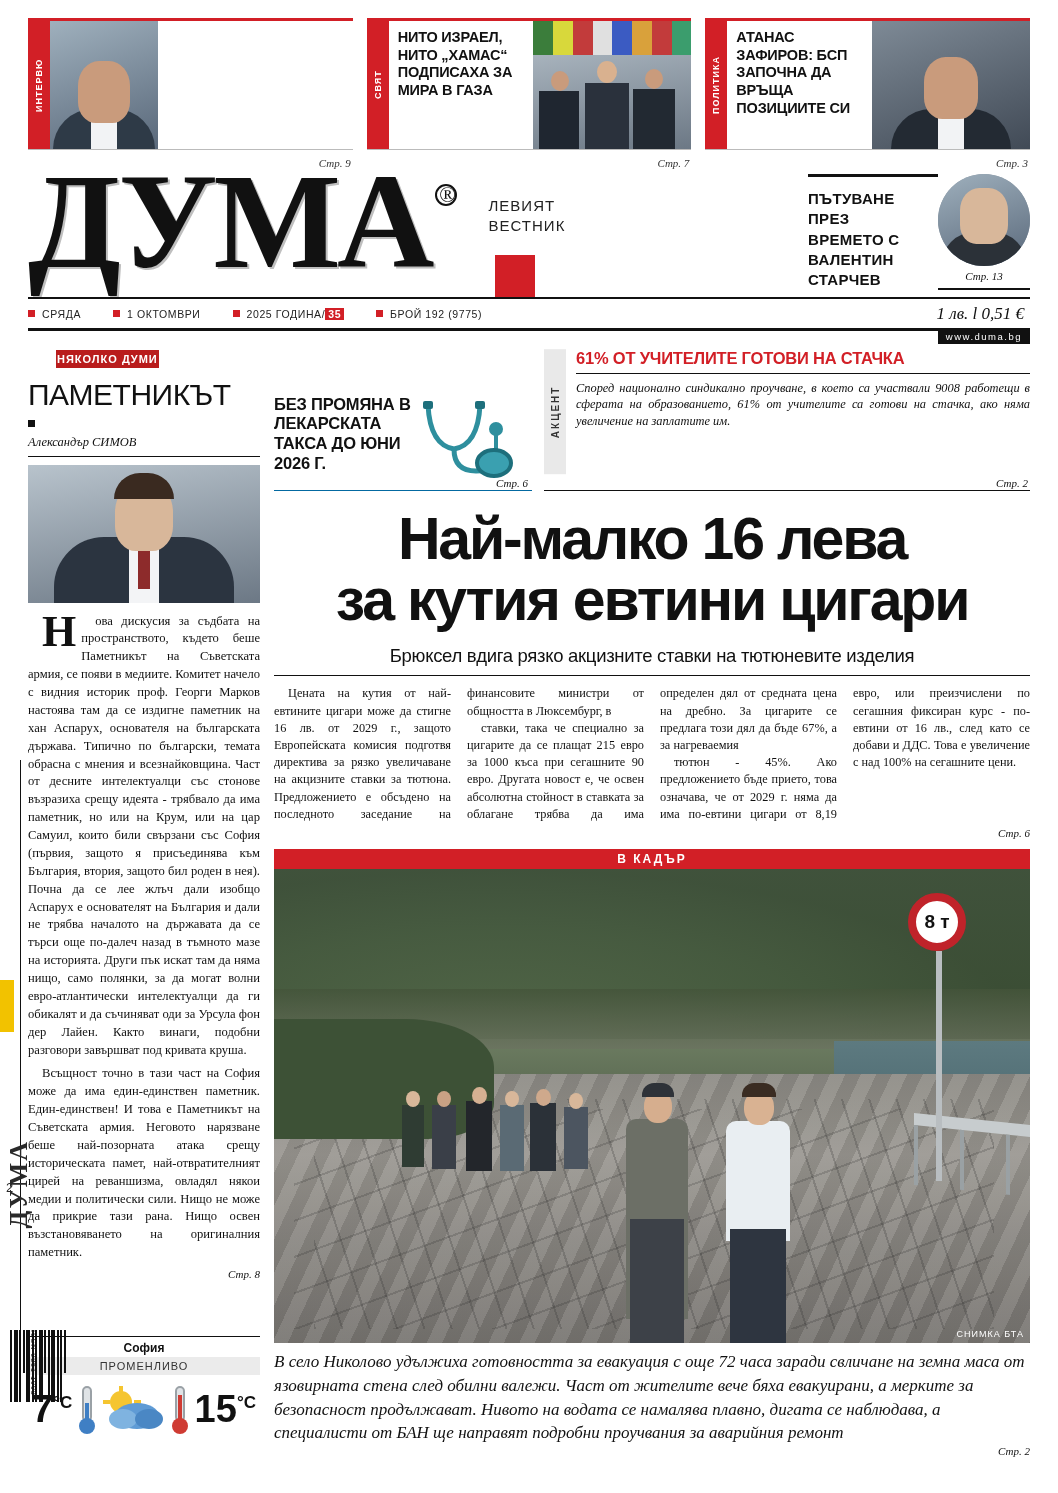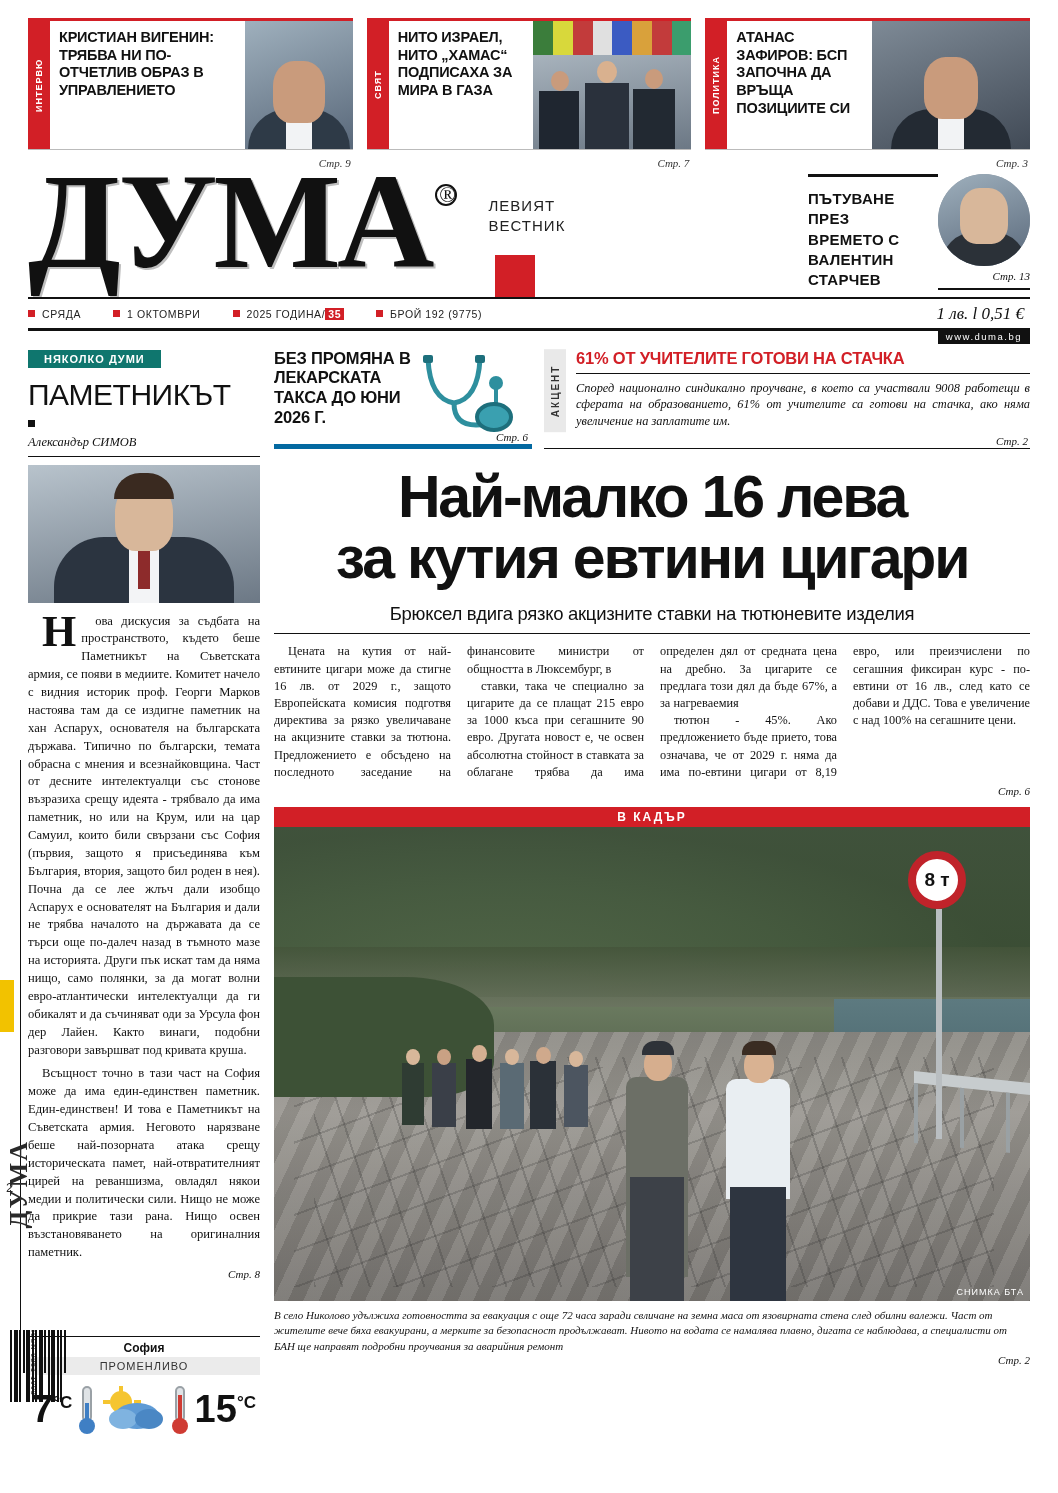--- a/index.html
+++ b/index.html
@@ -140,21 +140,21 @@
     letter-spacing:0.3px;
     padding-right:10px;
     border-top:3px solid #111;
     padding-top:12px;
     width:130px;
   }
   .travel-photo {
     width:92px; height:92px; border-radius:50%;
     background:#8c98a4; position:relative; overflow:hidden; flex-shrink:0;
   }
-  .travel-page { font-style:italic; font-size:11px; text-align:right; margin-top:4px; }
+  .travel-page { font-style:italic; font-size:11px; text-align:center; margin-top:4px; }
   .travel-rule { border-bottom:2px solid #111; margin-top:6px; }
 
   
   .infobar {
     margin:0 28px;
     border-top:2px solid #111;
     border-bottom:3px solid #111;
     display:flex;
     align-items:center;
     font-family:"Liberation Sans", sans-serif;
@@ -183,24 +183,24 @@
   
   .main {
     display:flex;
     padding:18px 28px 0 28px;
     gap:14px;
   }
   .col-left { width:232px; flex-shrink:0; }
   .col-right { flex:1; }
 
   .kicker-badge {
-    background:#0f766e; color:#fff;
+    background:#b91c1c; color:#fff;
     font-family:"Liberation Sans", sans-serif;
     font-size:11px; font-weight:bold; letter-spacing:1px;
-    padding:3px 16px; display:inline-block;
+    padding:3px 1px; display:inline-block;margin-left:28px;
   }
   .opinion-title {
     font-family:"Liberation Sans", sans-serif;
     font-weight:normal; font-size:30px; letter-spacing:-0.5px;
     margin:10px 0 8px 0;
   }
   .opinion-dot { width:7px; height:7px; background:#111; }
   .opinion-author { font-style:italic; font-size:12.5px; margin:8px 0 6px 0; }
   .rule-thin { border-bottom:1px solid #111; margin:6px 0 8px 0; }
   .author-photo {
@@ -213,22 +213,22 @@
   .opinion-body p { margin:0; text-indent:14px; }
   .dropcap {
     float:left; font-size:44px; line-height:34px; font-weight:bold;
     padding:2px 5px 0 0; font-family:"Liberation Serif", serif;
   }
   .page-ref { font-style:italic; font-size:11px; text-align:right; margin-top:6px; }
 
   
   .toprow { display:flex; gap:12px; align-items:stretch; }
   .promo-box {
-    width:258px; flex-shrink:0; border-bottom:5px solid #0369a1;
-    position:relative; padding-bottom:16px;
+    width:258px; flex-shrink:0; border-bottom:1px solid #0369a1;
+    position:relative; padding-bottom:16px;margin-top:46px;
   }
   .promo-title {
     font-family:"Liberation Sans", sans-serif;
     font-weight:bold; font-size:16.5px; line-height:1.2;
     letter-spacing:-0.2px; position:relative; z-index:2; width:140px;
   }
   .stetho { position:absolute; right:6px; top:4px; z-index:1; }
   .promo-page { position:absolute; right:4px; bottom:1px; font-style:italic; font-size:11px; }
 
   .accent-box { flex:1; border-bottom:1px solid #111; display:flex; padding-bottom:16px; position:relative; }
@@ -277,21 +277,21 @@
   }
   .bigphoto {
     height:474px; position:relative; overflow:hidden;
     background:linear-gradient(#8fa2ab,#6d7d84);
   }
   .credit {
     position:absolute; right:6px; bottom:4px; color:#fff;
     font-family:"Liberation Sans", sans-serif; font-size:9px; letter-spacing:1px;
   }
   .caption {
-    font-style:italic; font-size:11px; line-height:1.4;
+    font-style:italic; font-size:17px; line-height:1.4;
     margin-top:7px; text-align:left; position:relative;
   }
   .caption-page { font-style:italic; font-size:11px; text-align:right; }
 
   
   .weather { margin-top:14px; border-top:1px solid #111; position:relative; }
   .weather-city {
     text-align:center; font-family:"Liberation Sans", sans-serif;
     font-weight:bold; font-size:12px; padding:4px 0 2px 0;
   }
@@ -330,21 +330,20 @@
   .yellow-tab { position:absolute; left:0; top:980px; width:14px; height:52px; background:#f2c200; }
   .left-rule { position:absolute; left:20px; top:760px; width:1px; height:600px; background:#111; }
 </style>
 </head>
 <body>
 
 <div class="teaser-strip">
 
   <div class="teaser">
     <div class="teaser-tag">ИНТЕРВЮ</div>
-    <div class="teaser-text">КРИСТИАН ВИГЕНИН: ТРЯБВА НИ ПО-ОТЧЕТЛИВ ОБРАЗ В УПРАВЛЕНИЕТО</div>
     <div class="teaser-photo">
       <div class="ph-bg-a"></div>
       <div class="ph-body" style="background:#2e3a47;"></div>
       <div class="ph-shirt"></div>
       <div class="ph-face" style="bottom:26px;width:52px;height:62px;"></div>
     </div>
     <div class="teaser-page">Стр. 9</div>
   </div>
 
   <div class="teaser">

